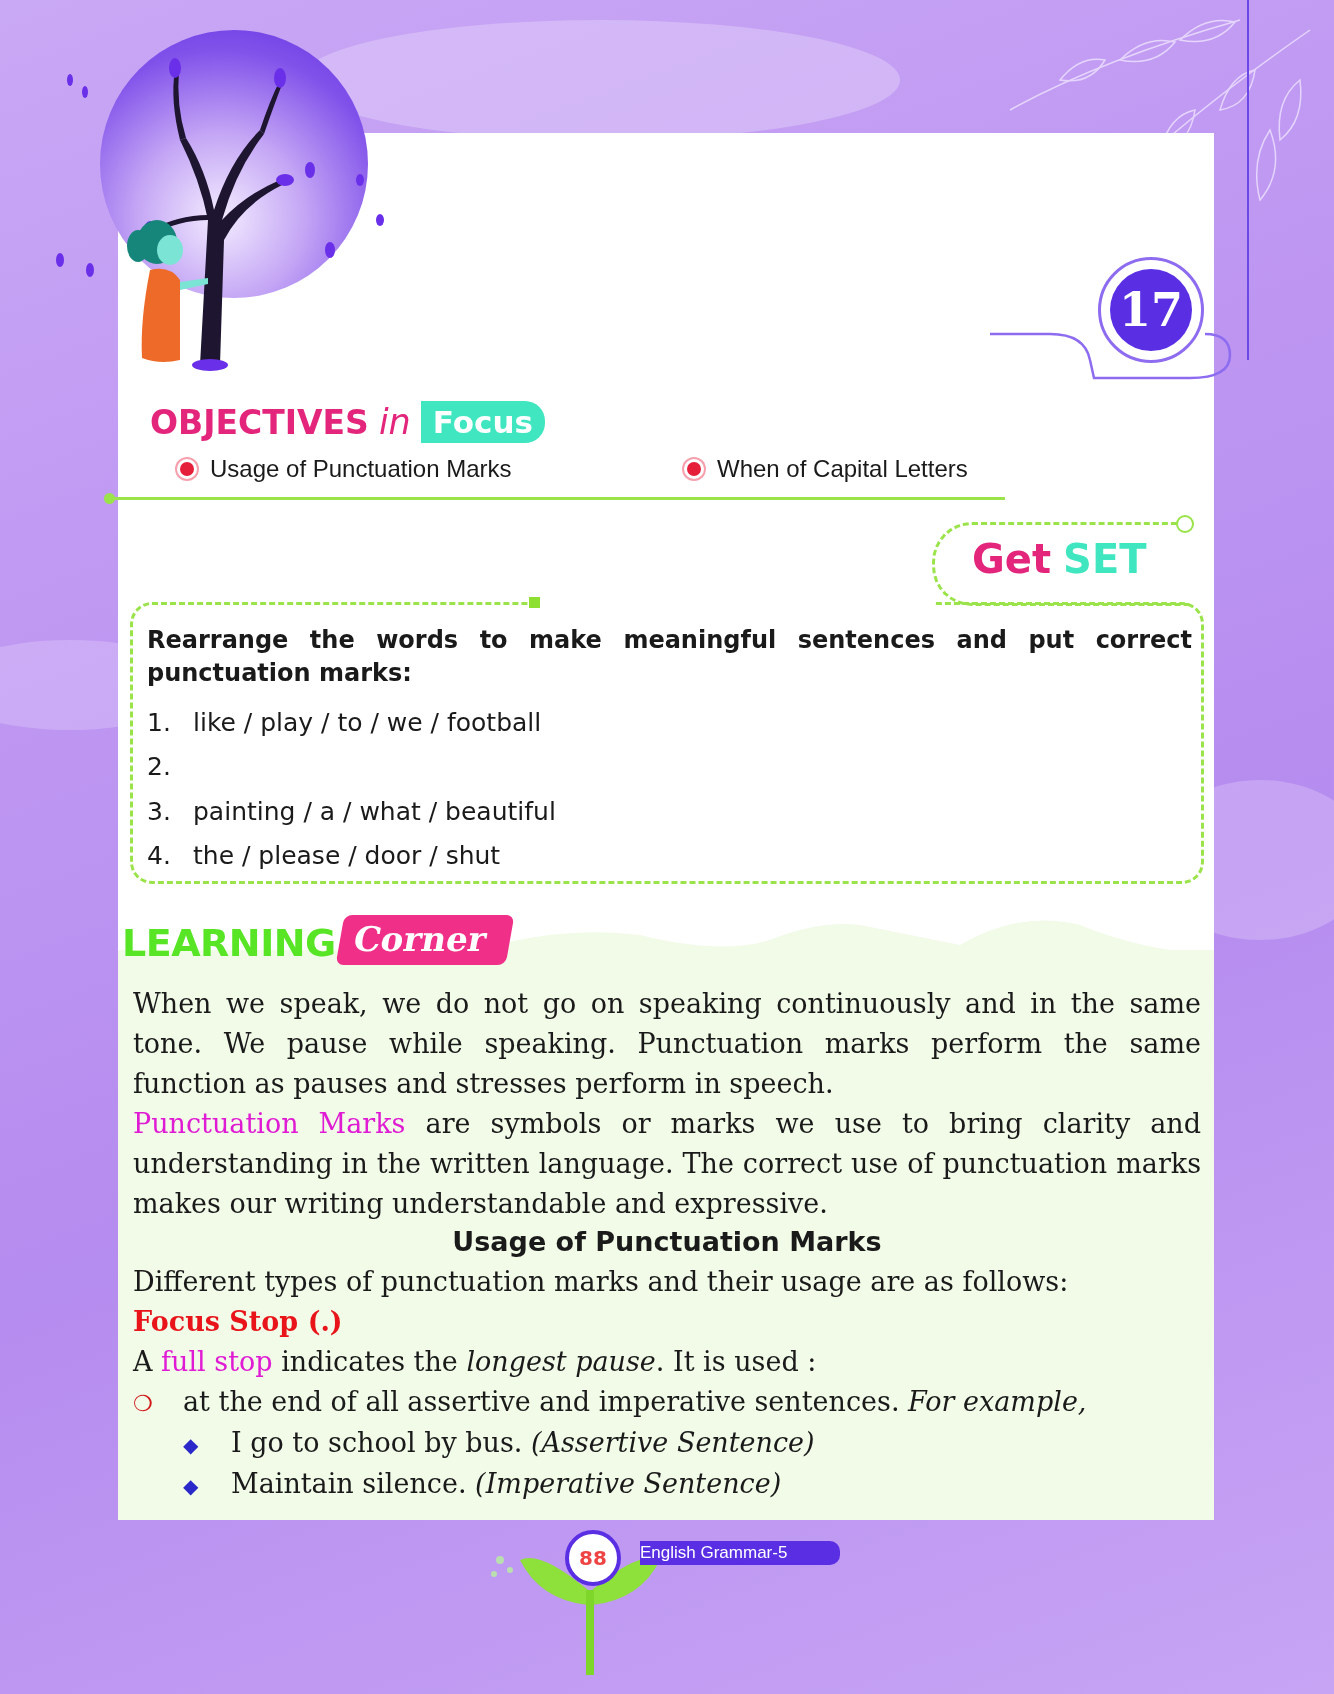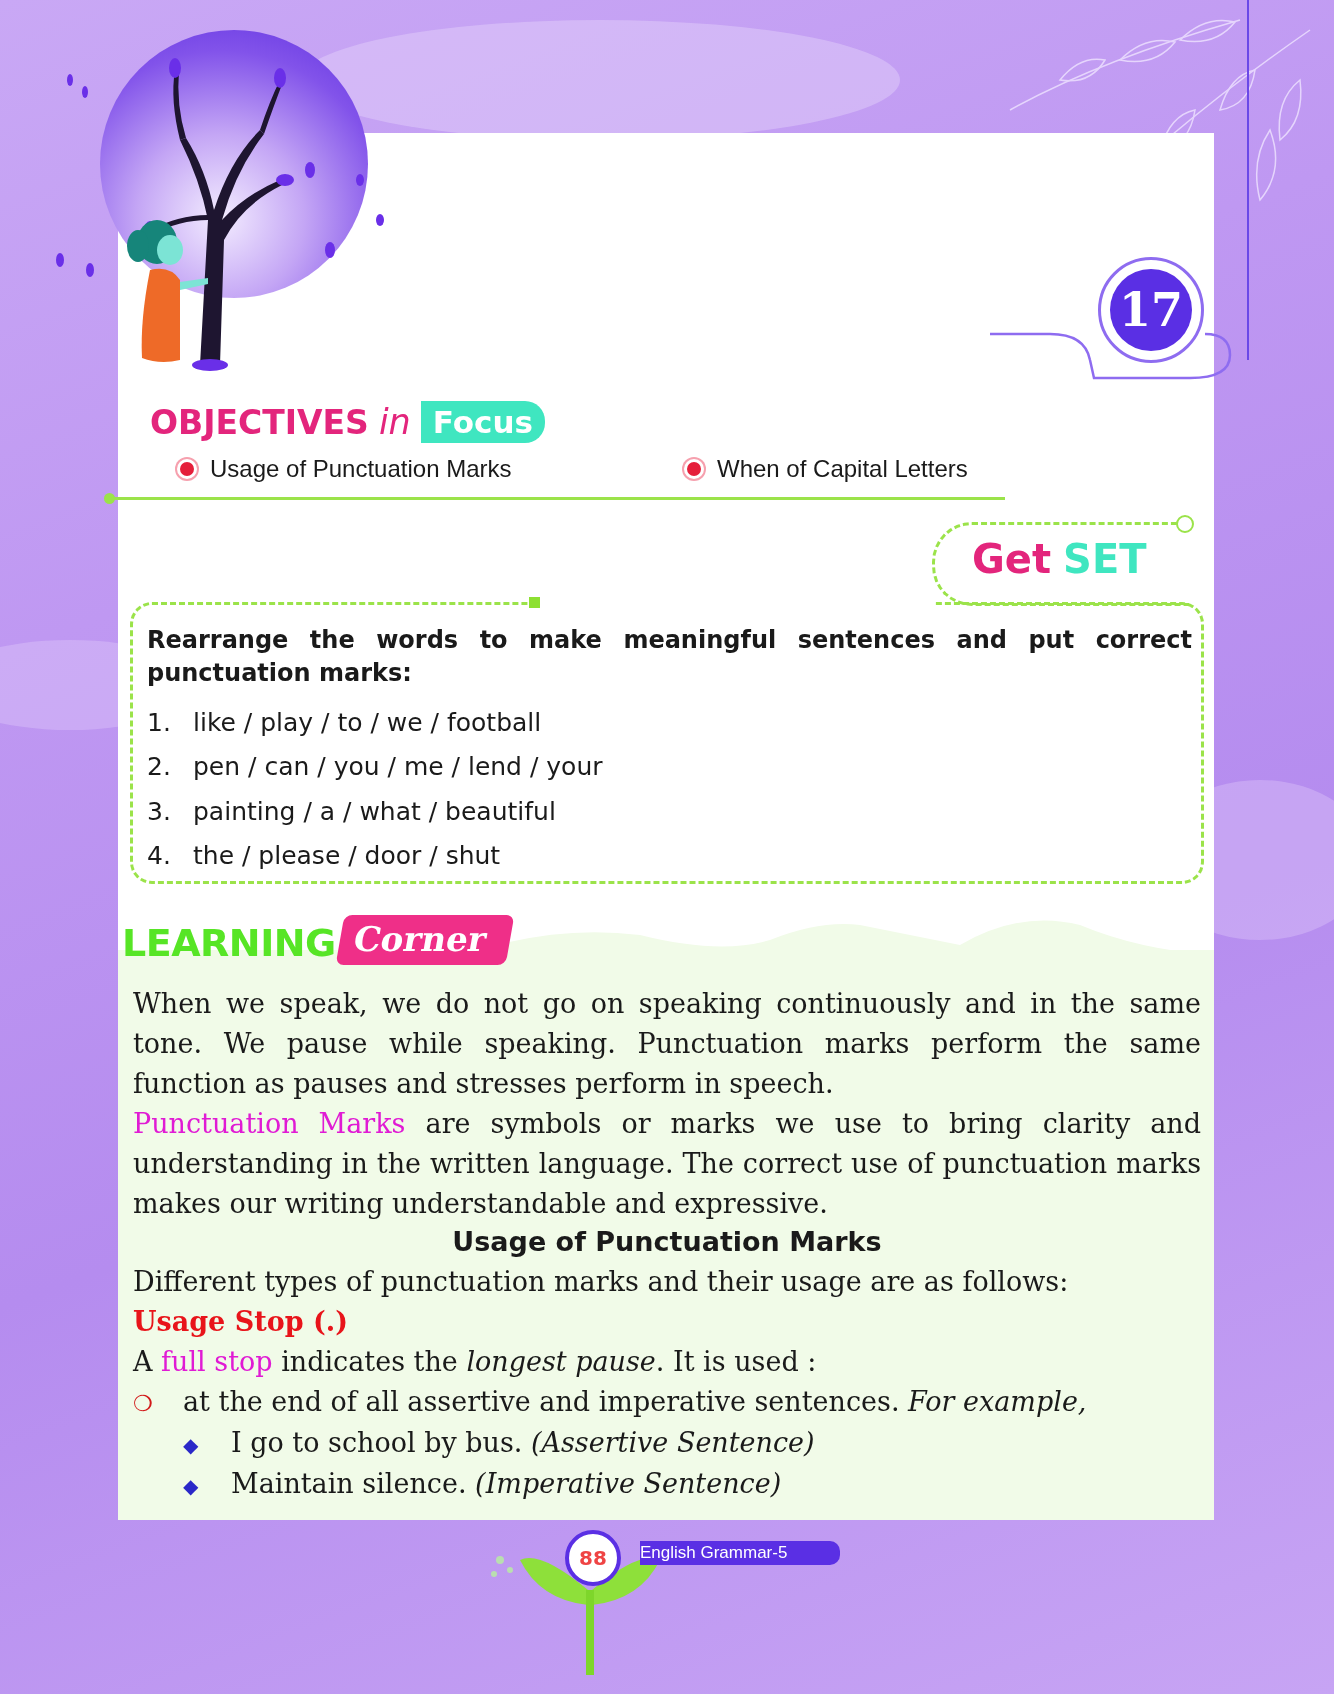--- a/index.html
+++ b/index.html
@@ -201,21 +201,20 @@
 <div class="task-mask"></div>
 <div class="task-sq"></div>
 <div class="task-q">Rearrange the words to make meaningful sentences and put correct punctuation marks:</div>
 <ol class="task-list">
   <li>
       <span class="num">1.</span>
       <span>like / play / to / we / football</span>
     </li>
   <li>
       <span class="num">2.</span>
-      <span>pen / can / you / me / lend / your</span>
     </li>
   <li>
       <span class="num">3.</span>
       <span>painting / a / what / beautiful</span>
     </li>
   <li>
       <span class="num">4.</span>
       <span>the / please / door / shut</span>
     </li>
 </ol>
@@ -228,21 +227,21 @@
 <div class="body-text justify" style="top:984px;">When we speak, we do not go on speaking continuously and in the same tone. We pause while speaking. Punctuation marks perform the same function as pauses and stresses perform in speech.</div>
 
 <div class="body-text justify" style="top:1104px;">
   <span class="pink">Punctuation Marks</span><span> are symbols or marks we use to bring clarity and understanding in the written language. The correct use of punctuation marks makes our writing understandable and expressive.</span>
 </div>
 
 <div class="body-text sub-head" style="top:1222px;">Usage of Punctuation Marks</div>
 
 <div class="body-text" style="top:1262px;">Different types of punctuation marks and their usage are as follows:</div>
 
-<div class="body-text red" style="top:1302px;">Usage Stop (.)</div>
+<div class="body-text red" style="top:1302px;">Focus Stop (.)</div>
 
 <div class="body-text" style="top:1342px;">
   <span>A </span><span class="pink">full stop</span><span> indicates the </span><i>longest pause</i><span>. It is used :</span>
 </div>
 
 <div class="body-text" style="top:1382px;">
   <span class="bullet-o">❍</span><span>at the end of all assertive and imperative sentences. </span><i>For example,</i>
 </div>
 
 <div class="body-text" style="top:1423px;left:183px;width:1000px;">

